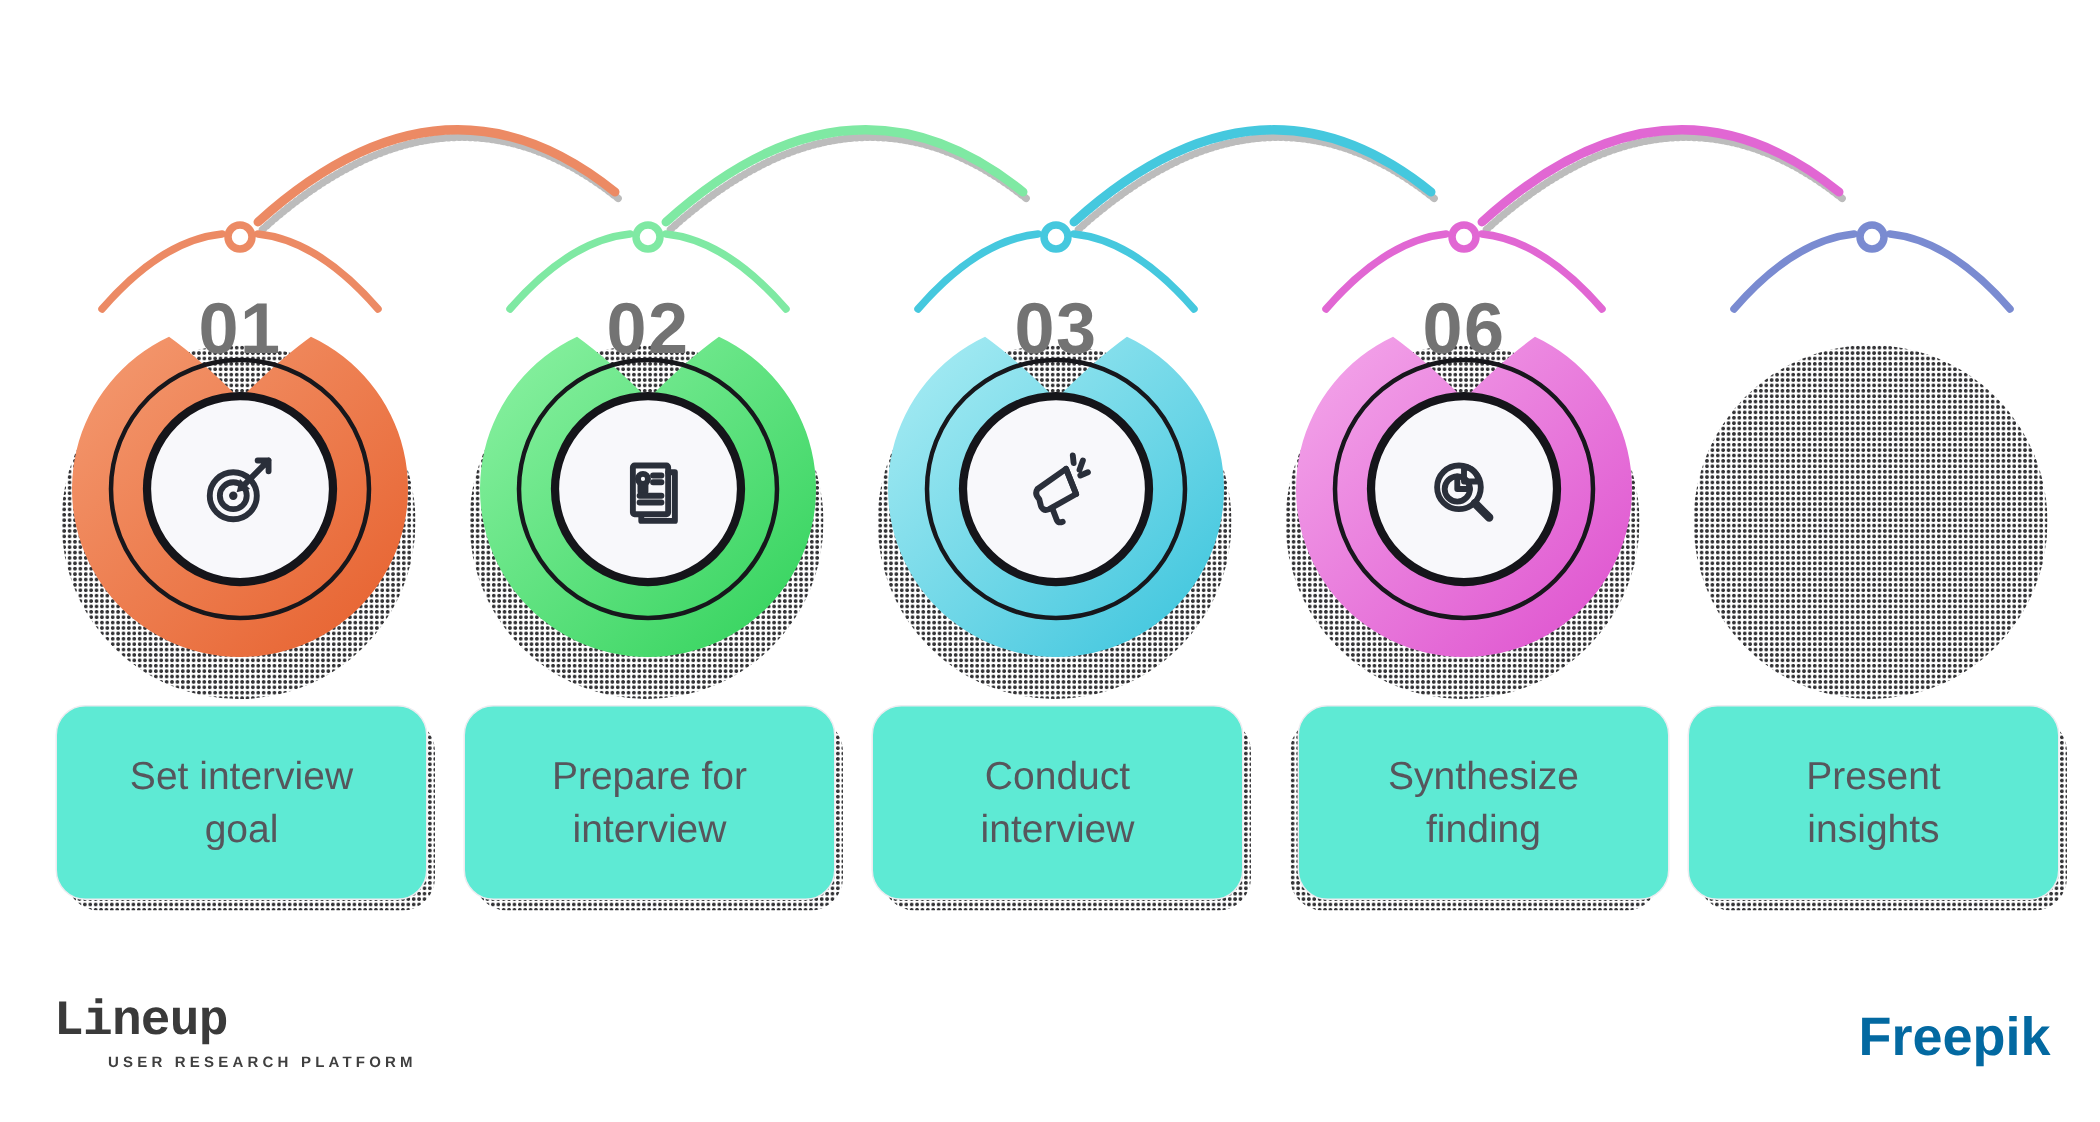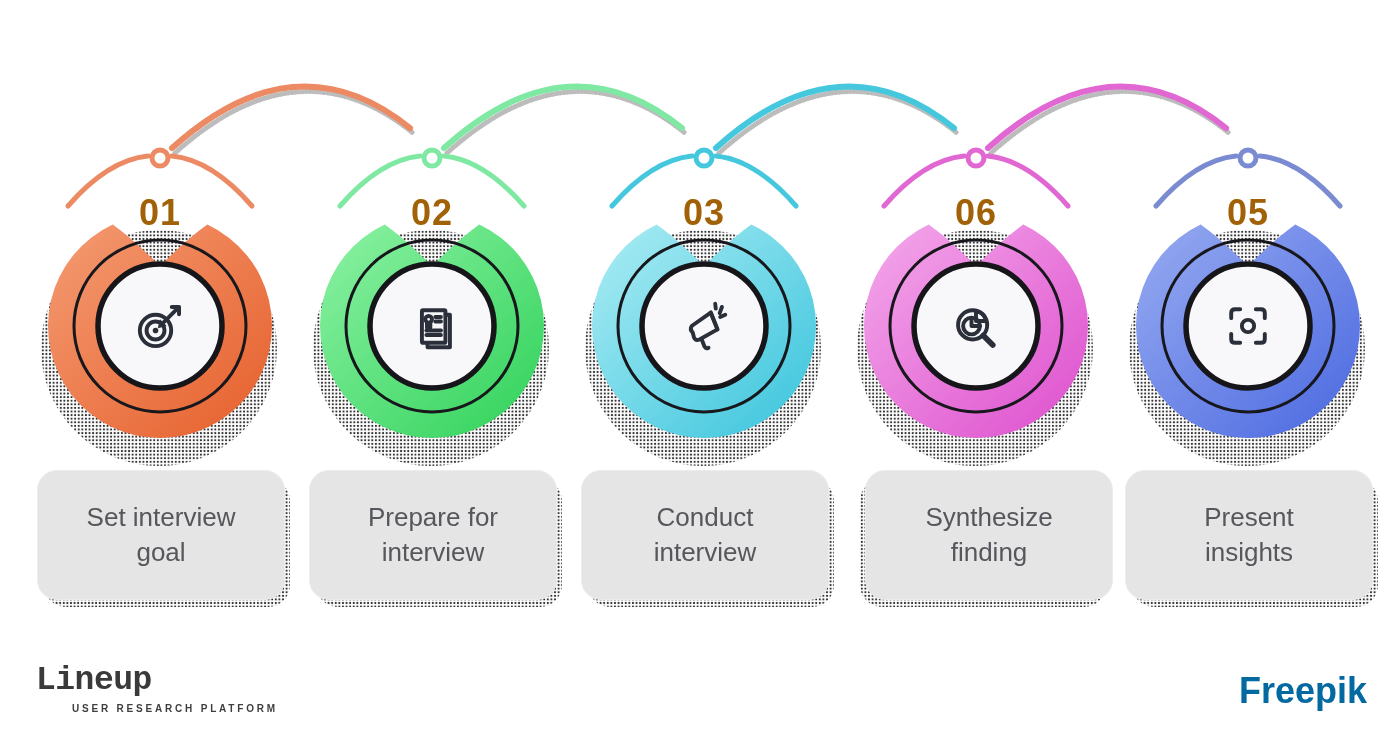--- a/index.html
+++ b/index.html
@@ -19,31 +19,31 @@
   
   .arcs{position:absolute;left:0;top:0;width:1400px;height:240px;z-index:1;}
   .arcs path{fill:none;stroke-linecap:round;}
   .arc-shadow{stroke:#7a7a7a;opacity:.5;stroke-dasharray:1 2.6;}
 
   
   .unit{position:absolute;top:182px;width:250px;height:262px;z-index:2;}
   .unit svg.ring-svg{position:absolute;left:0;top:0;width:250px;height:262px;}
   .num{
     position:absolute;top:10px;left:0;right:0;text-align:center;z-index:3;
-    font-size:36px;font-weight:700;color:#a16207;letter-spacing:1px;
+    font-size:48px;font-weight:700;color:#737373;letter-spacing:1px;
   }
   .ring{fill:none;stroke:#17171C;stroke-width:3;}
   .inner{fill:#F8F8FB;stroke:#15151A;stroke-width:5.5;}
   .icon{stroke:#2A2F3A;fill:none;stroke-width:7;stroke-linecap:round;stroke-linejoin:round;}
   .icon .fill{fill:#2A2F3A;stroke:none;}
 
   
   .card{
     position:absolute;top:470px;width:246px;height:128px;z-index:2;
-    background:#e5e5e5;border:1px solid #ececf0;border-radius:20px;
+    background:#5eead4;border:1px solid #ececf0;border-radius:20px;
     display:flex;align-items:center;justify-content:center;text-align:center;
     font-size:26px;line-height:35px;color:#56565C;font-weight:400;
   }
   .card .t{display:block;}
 
   
   .logo-left{position:absolute;left:36px;top:662px;z-index:2;color:#3A3A3A;}
   .logo-word{font-size:33px;font-weight:800;letter-spacing:-0.5px;font-family:Liberation Mono, monospace;}
   .logo-tag{margin-top:4px;font-size:10px;font-weight:700;letter-spacing:2.8px;color:#3F3F3F;padding-left:36px;}
   .logo-right{position:absolute;right:33px;top:670px;z-index:2;font-size:36px;font-weight:800;color:#0369a1;}
@@ -176,41 +176,20 @@
       <g class="icon" transform="translate(97,116) scale(0.56)">
         <circle cx="44" cy="48" r="26"></circle>
         <path d="M63 67 L80 84" stroke-width="10"></path>
         <circle cx="42" cy="50" r="15"></circle>
         <path d="M42 35 V50 H57"></path>
         <path d="M50 24 A17 17 0 0 1 67 41 L50 41 Z"></path>
       </g>
     </svg>
   </div>
 
-  <div class="unit" style="left:1123px;">
-    <div class="num">05</div>
-    <svg class="ring-svg" viewBox="0 0 250 262">
-      <defs>
-          <linearGradient id="grad4" x1="0" y1="0" x2="1" y2="1">
-            <stop offset="0" stop-color="#97ABF1"></stop>
-            <stop offset="1" stop-color="#4A68E0"></stop>
-          </linearGradient>
-        </defs>
-      <path fill="url(#grad4)" d="M77.7 42.5 A112 112 0 1 0 172.3 42.5 Q152 57 125 84 Q98 57 77.7 42.5 Z"></path>
-      <circle class="ring" cx="125" cy="144" r="86"></circle>
-      <circle class="inner" cx="125" cy="144" r="62"></circle>
-      <g class="icon" transform="translate(97,116) scale(0.56)">
-        <path d="M36 20 H27 Q20 20 20 27 V36"></path>
-        <path d="M64 20 H73 Q80 20 80 27 V36"></path>
-        <path d="M36 80 H27 Q20 80 20 73 V64"></path>
-        <path d="M64 80 H73 Q80 80 80 73 V64"></path>
-        <circle cx="50" cy="50" r="11"></circle>
-      </g>
-    </svg>
-  </div>
 
   <div class="card" style="left:37px;">
     <div>
       <span class="t">Set interview</span>
       <span class="t">goal</span>
     </div>
   </div>
   <div class="card" style="left:309px;">
     <div>
       <span class="t">Prepare for</span>

